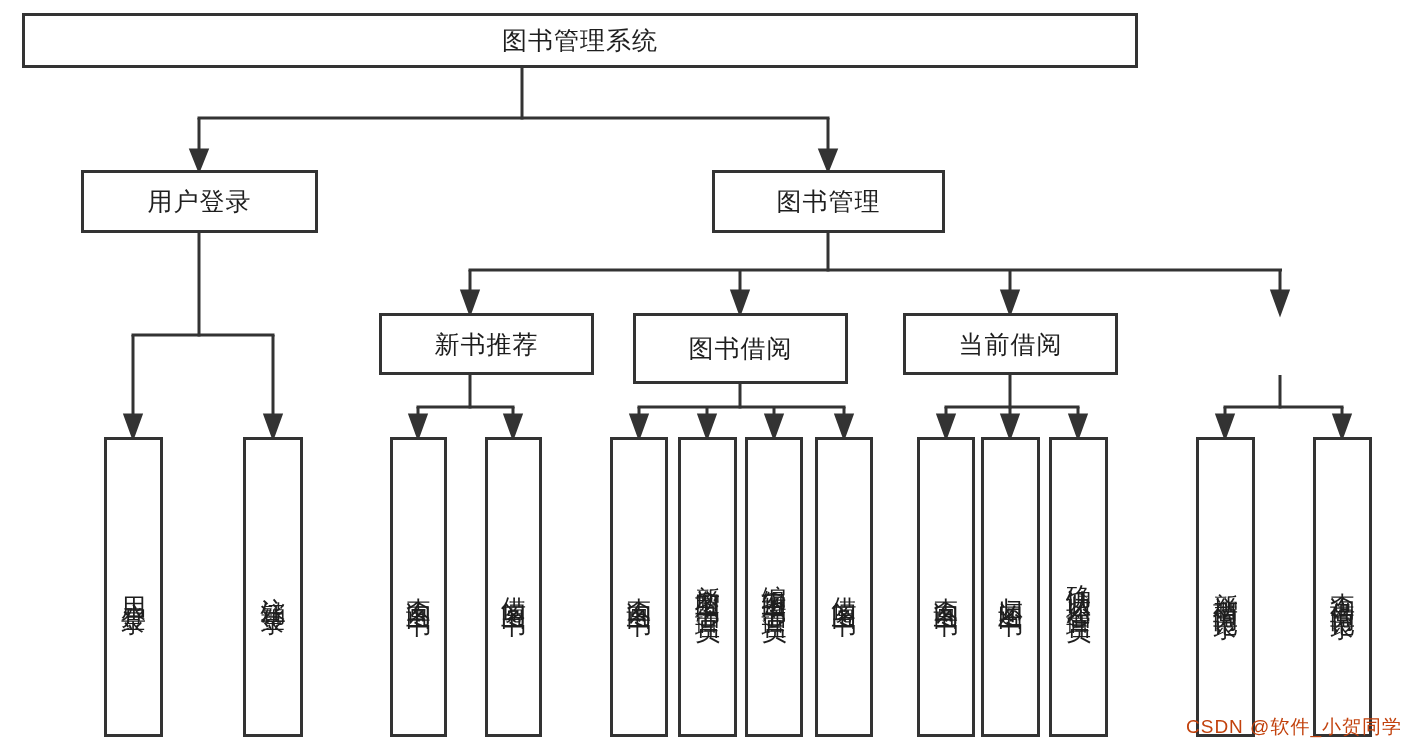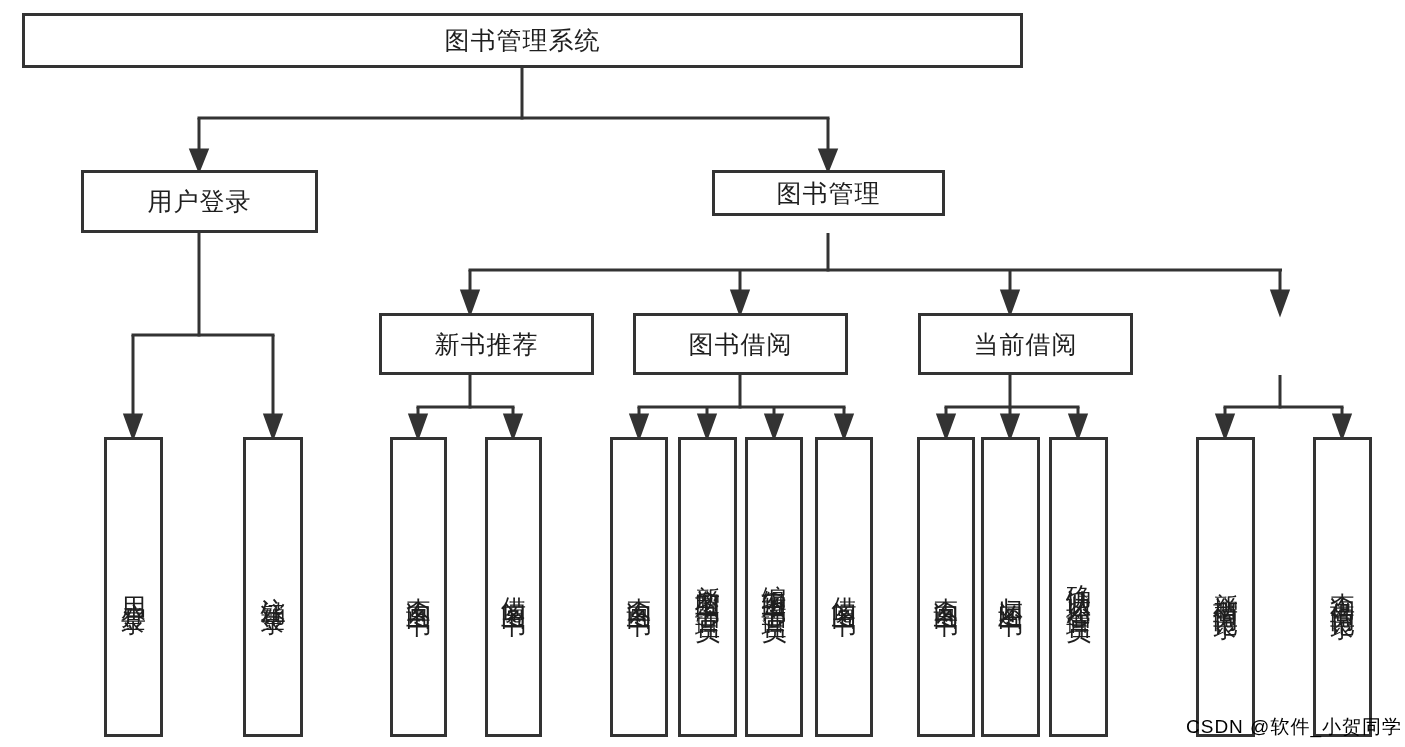--- a/index.html
+++ b/index.html
@@ -41,21 +41,21 @@
     font-size: 25px;
     letter-spacing: 5px;
     line-height: 1;
     white-space: nowrap;
   }
   #watermark {
     position: absolute;
     left: 1186px;
     top: 714px;
     font-size: 19px;
-    color: #000000;
+    color: #c2410c;
     letter-spacing: 1px;
     white-space: nowrap;
     z-index: 3;
   }
 </style>
 </head>
 <body>
 
 <div id="canvas">
 
@@ -130,38 +130,38 @@
         <line x1="1280" y1="375" x2="1280" y2="408.5"></line>
         <line x1="1223.5" y1="407" x2="1343.5" y2="407"></line>
         <line x1="1225" y1="407" x2="1225" y2="419"></line>
         <polygon points="1217,415 1233,415 1225,437"></polygon>
         <line x1="1342" y1="407" x2="1342" y2="419"></line>
         <polygon points="1334,415 1350,415 1342,437"></polygon>
       </g>
     </g>
   </svg>
 
-  <div class="hbox" style="left:22px; top:13px; width:1001px; height:55px;">
+  <div class="hbox" style="left:22px; top:13px; width:1116px; height:55px;">
     <span>图书管理系统</span>
   </div>
 
   <div class="hbox" style="left:81px; top:170px; width:237px; height:63px;">
     <span>用户登录</span>
   </div>
-  <div class="hbox" style="left:712px; top:170px; width:233px; height:46px;">
+  <div class="hbox" style="left:712px; top:170px; width:233px; height:63px;">
     <span>图书管理</span>
   </div>
 
   <div class="hbox" style="left:363px; top:313px; width:215px; height:62px;margin-left:16px;">
     <span>新书推荐</span>
   </div>
-  <div class="hbox" style="left:633px; top:313px; width:215px; height:62px;">
+  <div class="hbox" style="left:633px; top:313px; width:215px; height:71px;">
     <span>图书借阅</span>
   </div>
-  <div class="hbox" style="left:903px; top:313px; width:215px; height:62px;margin-left:15px;">
+  <div class="hbox" style="left:903px; top:313px; width:215px; height:62px;">
     <span>当前借阅</span>
   </div>
 
   <div class="vbox" style="left:104px; top:437px; width:59px; height:300px;">
     <span>用户登录</span>
   </div>
   <div class="vbox" style="left:243px; top:437px; width:60px; height:300px;">
     <span>注销登录</span>
   </div>
 

